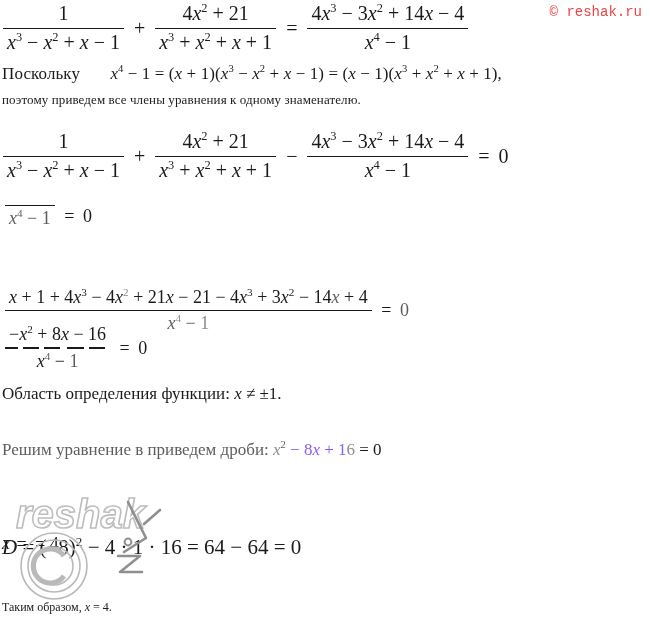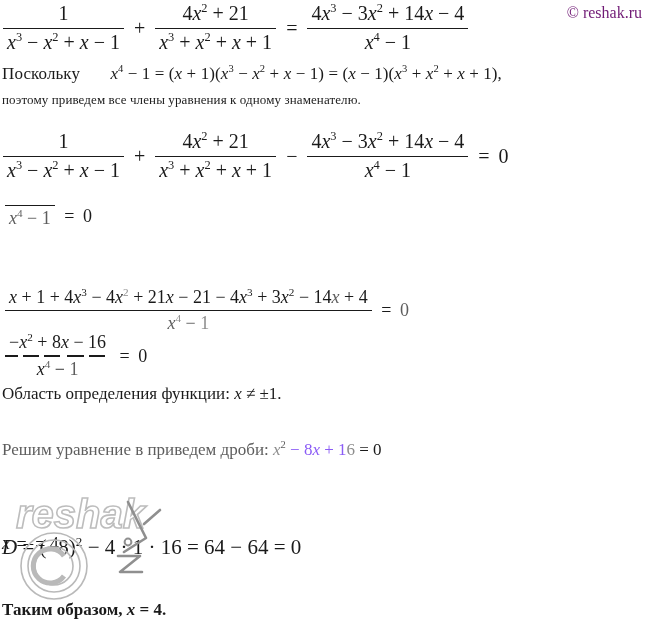--- a/index.html
+++ b/index.html
@@ -71,39 +71,39 @@
     vertical-align: middle;
   }
 
   
   #eq-main          { left: 0px;   top: 2px;   font-size: 20px; }
   #text-poskolku    { left: 2px;   top: 64px;  font-size: 17px; letter-spacing: .1px; }
   #text-privedem    { left: 2px;   top: 92px;  font-size: 13px; letter-spacing: .1px; }
   #eq-moved         { left: 0px;   top: 130px; font-size: 20px; }
   #eq-combined      { left: 2px;   top: 203px; font-size: 18px; }
   #eq-expanded      { left: 2px;   top: 261px; font-size: 18px; margin-top: 26px; }
-  #eq-simplified    { left: 2px;   top: 324px; font-size: 18px; margin-top: 8px; }
+  #eq-simplified    { left: 2px;   top: 324px; font-size: 18px; }
   #text-domain      { left: 2px;   top: 384px; font-size: 17px; }
   #text-numerator   { left: 2px;   top: 440px; font-size: 17px; }
   #eq-discriminant  { left: 2px;   top: 487px; font-size: 21px; margin-top: 48px; }
   #eq-root          { left: 2px;   top: 533px; font-size: 18px; }
-  #text-conclusion  { left: 2px;   top: 600px; font-size: 17px; font-weight: bold; }
+  #text-conclusion  { left: 2px;   top: 600px; font-size: 12px; }
 
   
   .faded       { color: #5d5d5d; }
   .faded-light { color: #8d8d8d; }
 
   
   #watermark-corner {
     position: absolute;
     right: 8px;
     top: 4px;
-    font-size: 16px;
-    color: #701a75;
-    font-family: Liberation Serif, serif;
+    font-size: 14px;
+    color: #ef4444;
+    font-family: Liberation Mono, monospace;
     white-space: nowrap;
   }
   #watermark-logo {
     position: absolute;
     left: 8px;
     top: 494px;
     width: 230px;
     height: 110px;
     pointer-events: none;
   }

